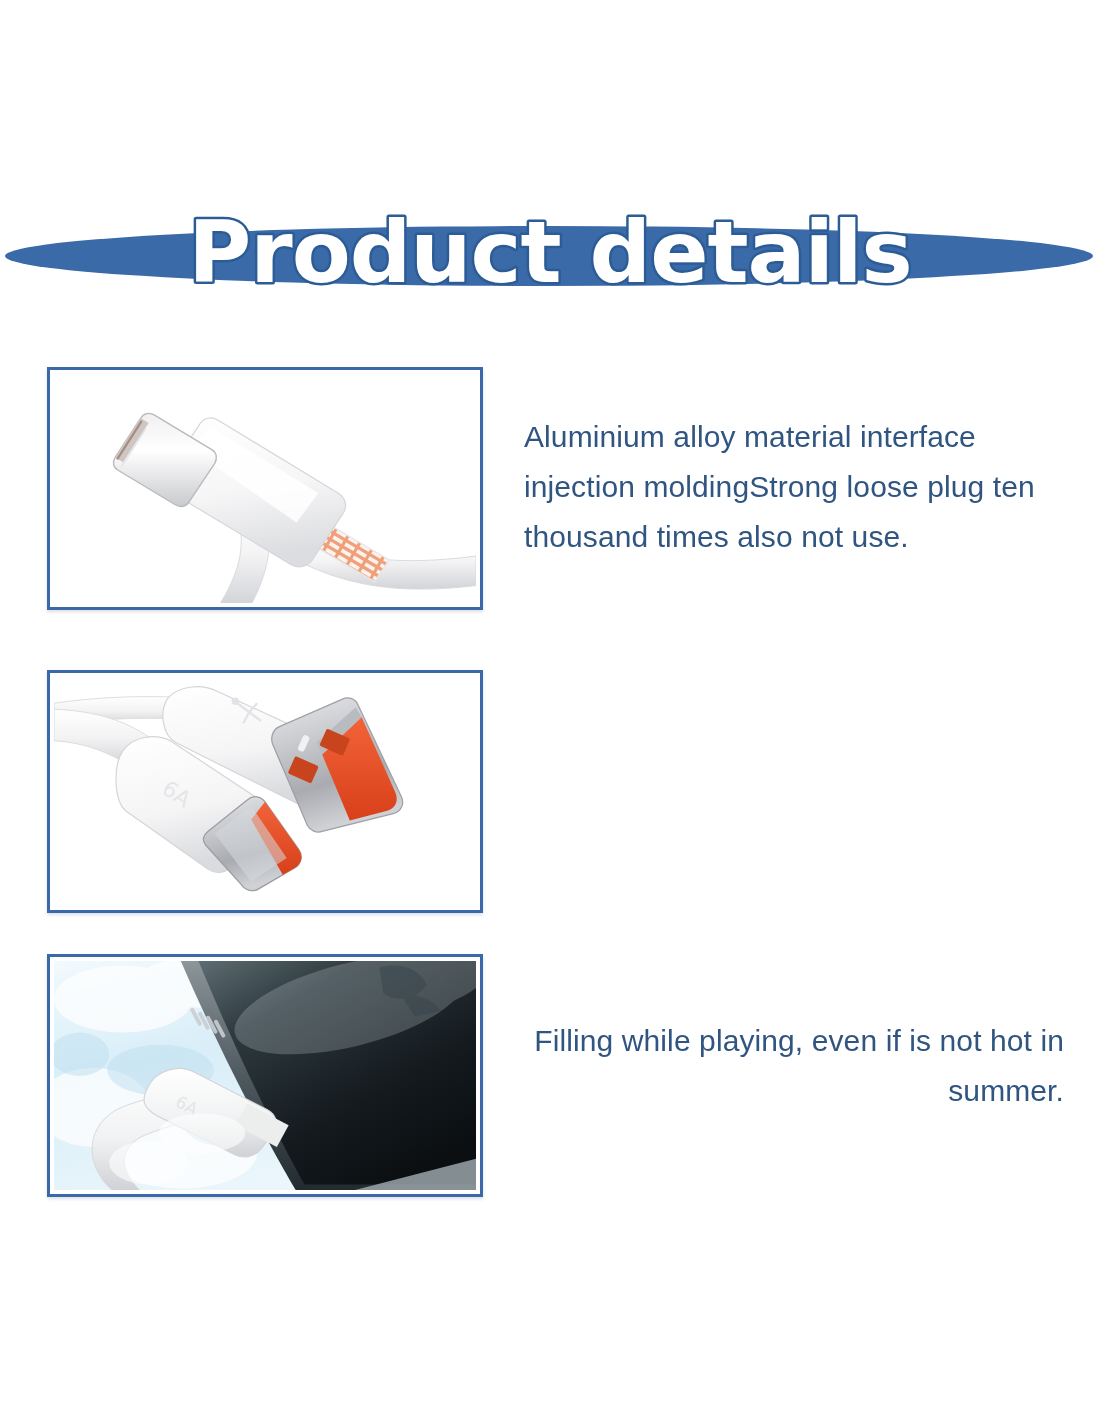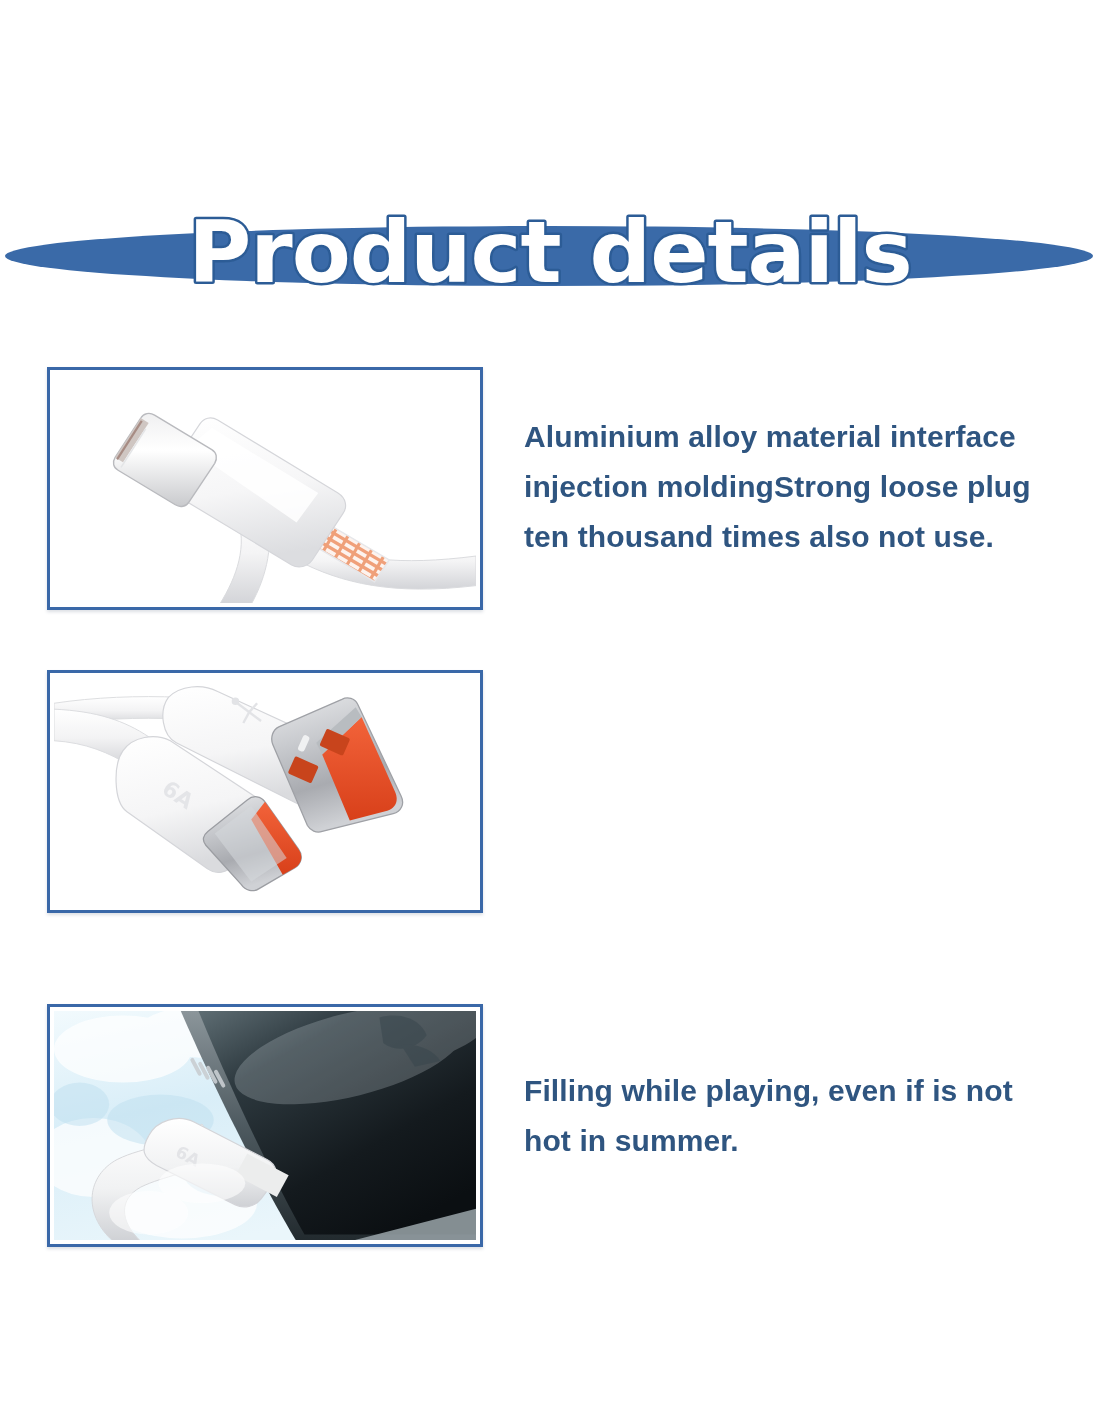--- a/index.html
+++ b/index.html
@@ -58,25 +58,24 @@
     stroke-width: 5px;
     paint-order: stroke fill;
     stroke-linejoin: round;
   }
 
   
   .detail-row {
     position: absolute;
     left: 0;
     width: 1100px;
-    font-weight: bold;
   }
   #row-0 { top: 367px; height: 245px; }
   #row-1 { top: 670px; height: 245px; }
-  #row-2 { top: 1004px; height: 243px; }
+  #row-2 { top: 954px; height: 243px; text-align: right; }
 
   .photo-frame {
     position: absolute;
     left: 47px;
     top: 0;
     width: 436px;
     height: 243px;
     border: 3px solid #3a68a8;
     background: #ffffff;
     box-sizing: border-box;

